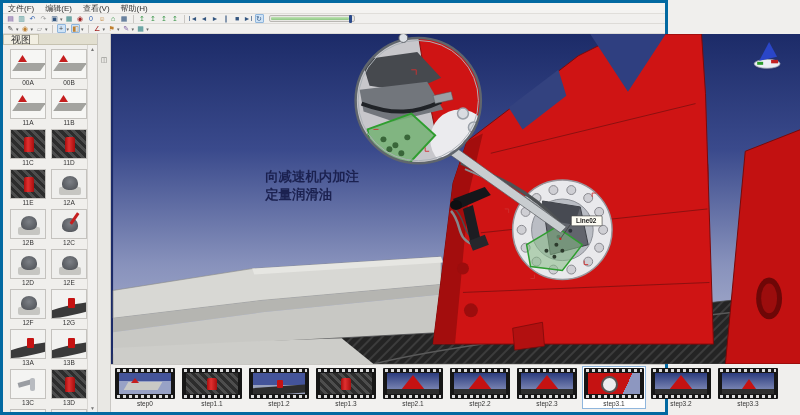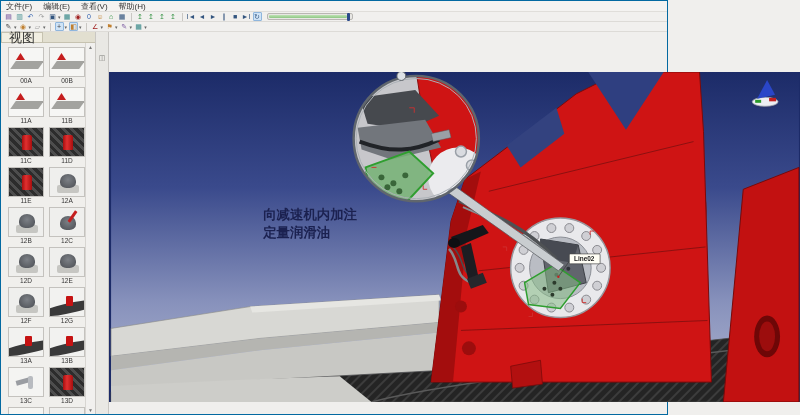--- a/index.html
+++ b/index.html
@@ -1,18 +1,18 @@
 <!DOCTYPE html>
 <html><head>
 <meta charset="utf-8">
 <style>
   * { margin:0; padding:0; box-sizing:border-box; }
   html,body { width:800px; height:415px; overflow:hidden; }
   body { font-family:"Liberation Sans", sans-serif; background:#f0efed; font-size:8px; color:#222; }
-  .app { width:668px; height:415px; display:flex; flex-direction:column; border:1px solid #0369a1; }
+  .app { width:668px; height:415px; display:flex; flex-direction:column; border:3px solid #0369a1; }
 
   
   .menubar { height:11px; display:flex; align-items:center; gap:11px; padding:0 5px; background:#f4f3f1; border-bottom:1px solid #e0deda; font-size:8px; color:#333; }
   .menu-item { cursor:default; }
   .toolbar { height:10px; display:flex; align-items:center; gap:2px; padding:0 3px; background:#f1f0ee; border-bottom:1px solid #dddbd7; }
   .tbtn { display:inline-flex; align-items:center; justify-content:center; min-width:9px; height:9px; font-size:7px; line-height:9px; color:#4a6fa5; cursor:default; }
   .tbtn.grp { background:#cfe3f6; border:1px solid #8fb6dd; border-radius:1px; }
   .dd { font-size:5px; color:#666; margin-left:-1px; }
   .sep { width:1px; height:8px; background:#c9c7c3; margin:0 2px; }
   .c-purple { color:#7a5aa0; } .c-blue { color:#2f5fae; } .c-gray { color:#9a9a9a; }
@@ -21,21 +21,21 @@
   .slider { width:86px; height:7px; background:#e8e7e4; border:1px solid #b9b7b3; border-radius:2px; position:relative; margin-left:3px; }
   .slider-fill { position:absolute; left:1px; top:1px; bottom:1px; width:94%; background:linear-gradient(180deg,#bfe3b4,#8ec784); border-radius:1px; }
   .slider-handle { position:absolute; right:2px; top:-1px; width:3px; height:8px; background:#2a4a8a; border-radius:1px; }
 
   
   .body { flex:1; display:flex; min-height:0; }
 
   
   .sidebar { width:95px; background:#f0efec; border-right:1px solid #c9c7c3; display:flex; flex-direction:column; }
   .panel-head { height:11px; background:#e2dfd0; border-bottom:1px solid #c6c2b0; display:flex; align-items:flex-end; }
-  .panel-tab { background:#f2efe2; border:1px solid #c6c2b0; border-bottom:none; padding:0 7px; font-size:13px; height:10px; line-height:10px; color:#333; }
+  .panel-tab { background:#f2efe2; border:1px solid #c6c2b0; border-bottom:none; padding:0 7px; font-size:10px; height:10px; line-height:10px; color:#333; }
   .thumb-list { position:relative; flex:1; overflow:hidden; padding:4px 12px 0 7px; }
   .thumb-grid { display:grid; grid-template-columns:36px 36px; column-gap:5px; row-gap:2px; }
   .thumb { width:36px; text-align:center; cursor:pointer; }
   .thumb-img { width:36px; height:30px; background:#fff; border:1px solid #c4c2be; position:relative; overflow:hidden; }
   .thumb-img::before, .thumb-img::after { content:""; position:absolute; }
   .thumb-img[data-variant="deck"] { background:#f6f6f4; }
   .thumb-img[data-variant="deck"]::before { left:4px; top:13px; width:28px; height:8px; background:#a3a39f; transform:skewX(-35deg); }
   .thumb-img[data-variant="deck"]::after { left:7px; top:5px; width:9px; height:7px; background:#c51e1e; clip-path:polygon(50% 0,100% 100%,0 100%); }
   .thumb-img[data-variant="cyl"] { background:repeating-linear-gradient(45deg,#2c2c2c 0 3px,#4d4d4d 3px 6px); }
   .thumb-img[data-variant="cyl"]::before { left:13px; top:7px; width:10px; height:15px; background:linear-gradient(90deg,#a80e0e,#e03030 40%,#a80e0e); border-radius:2px 2px 1px 1px; }
@@ -54,21 +54,21 @@
   .thumb-img[data-variant="hint"] { background:#f6f6f3; }
   .thumb-img[data-variant="hint"]::before { left:5px; top:8px; width:20px; height:3px; background:repeating-linear-gradient(90deg,#e0c23a 0 4px,transparent 4px 7px); }
   .thumb-img[data-variant="hint"]::after { left:9px; top:16px; width:16px; height:3px; background:repeating-linear-gradient(90deg,#e0c23a 0 4px,transparent 4px 7px); }
   .thumb-label { font-size:6.5px; color:#333; height:8px; line-height:8px; }
   .vscroll { position:absolute; right:0; top:0; bottom:0; width:10px; background:#f1f0ee; border-left:1px solid #d8d6d2; display:flex; flex-direction:column; justify-content:space-between; align-items:center; font-size:5px; color:#777; padding:1px 0; }
 
   
   .strip { width:13px; background:#e9e8e4; border-right:1px solid #c9c7c3; font-size:7px; color:#7a7a76; text-align:center; padding-top:22px; }
 
   
-  .main { flex:1; display:flex; flex-direction:row; min-width:0;margin-top:40px; }
+  .main { flex:1; display:flex; flex-direction:column; min-width:0; }
   .viewport { position:relative; width:692px; height:330px; background:#1c2b68; }
   .viewport svg { display:block; }
 
   
   .bottom { height:54px; background:#efeeec; border-top:1px solid #c9c7c3; display:flex; flex-direction:column; }
   .steps-row { flex:1; display:flex; align-items:flex-start; gap:5px; padding:2px 2px 0 3px; background:#f2f1ef; }
   .step { width:65px; text-align:center; padding:1px 1px 0; cursor:pointer; }
   .step[data-selected="true"] { background:#ffffff; outline:1px solid #8fb6dd; }
   .film { position:relative; width:60px; height:31px; background:#161616; margin:0 auto; border-radius:1px; }
   .film::before, .film::after { content:""; position:absolute; left:2px; right:2px; height:3px; background:repeating-linear-gradient(90deg,#dcdcdc 0 3px,transparent 3px 6px); }

